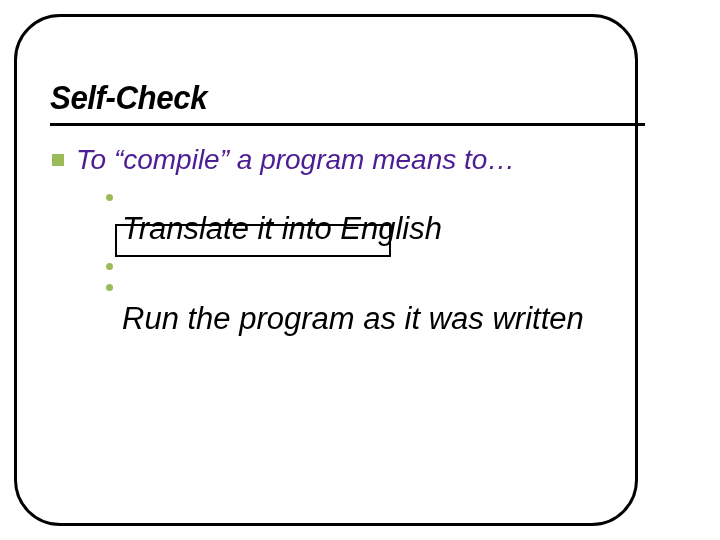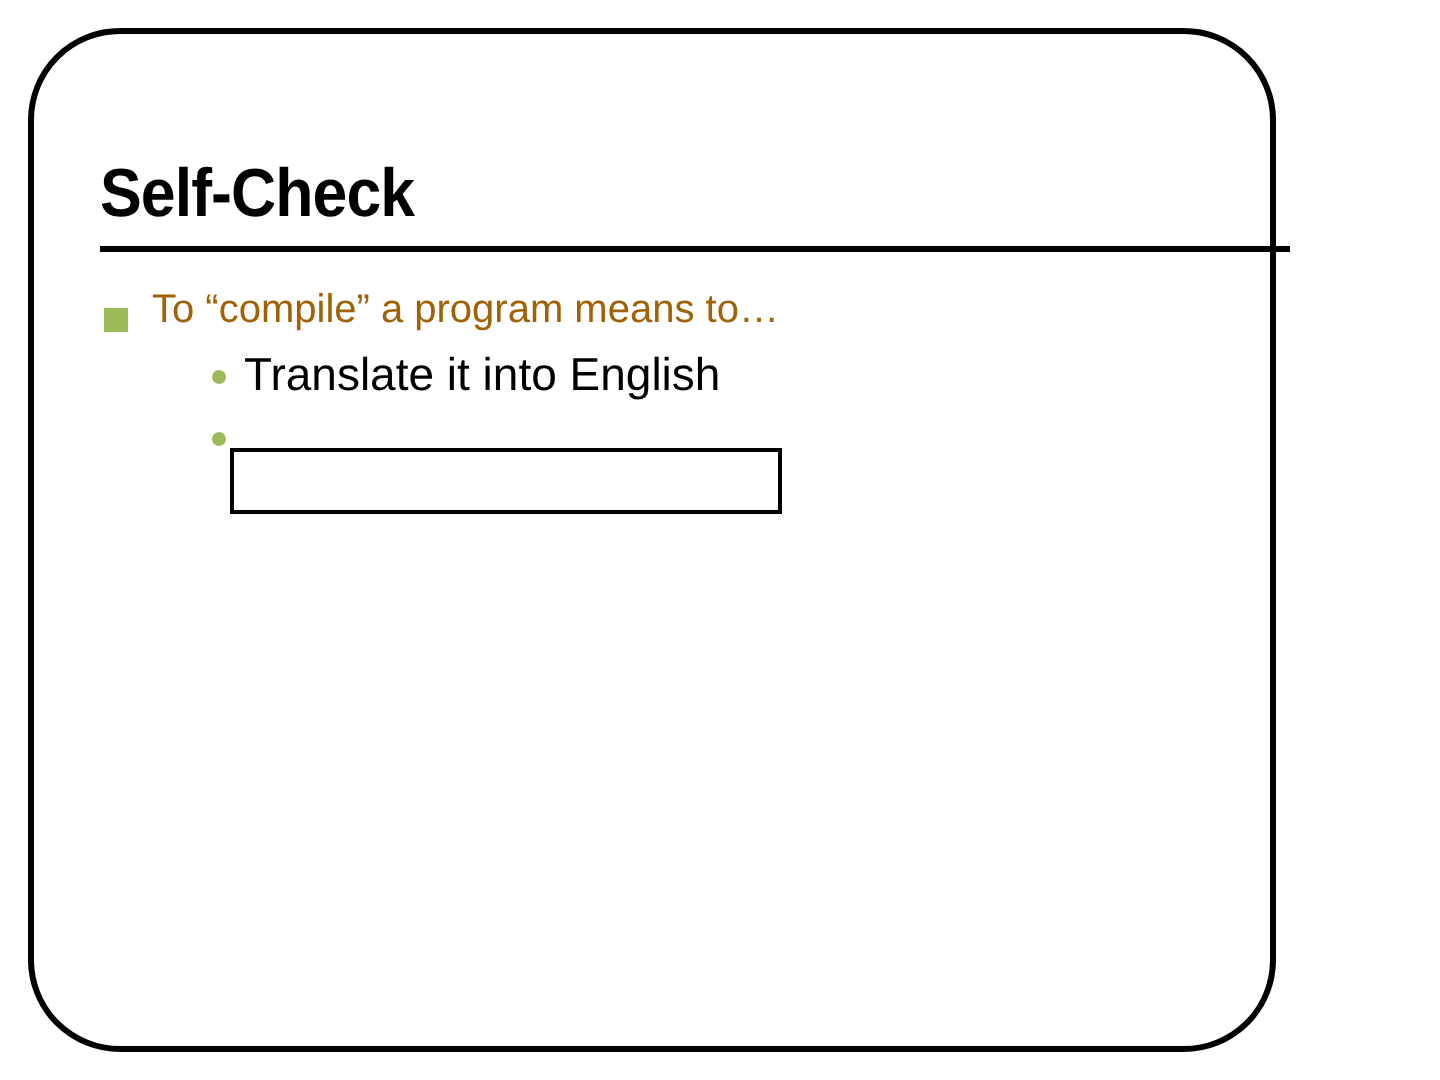--- a/index.html
+++ b/index.html
@@ -8,20 +8,21 @@
     width: 720px;
     height: 540px;
     background: #ffffff;
     font-family: Arial, Helvetica, sans-serif;
   }
   .slide {
     position: relative;
     width: 652px;
     height: 540px;
     box-sizing: border-box;
+    font-style: italic;
   }
   .frame {
     position: absolute;
     top: 14px;
     left: 14px;
     right: 14px;
     bottom: 14px;
     border: 3px solid #000;
     border-radius: 46px;
     box-sizing: border-box;
@@ -55,45 +56,46 @@
   }
   .bullet-square {
     width: 12px;
     height: 12px;
     background: #9bbb59;
     margin-top: 10px;
     margin-right: 12px;
     flex: 0 0 auto;
   }
   .lvl1-text {
-    font-size: 20px;
-    color: #a16207;
+    font-size: 28px;
+    color: #4c1d95;
     line-height: 1.15;
   }
   .sublist {
     margin: 2px 0 0 56px;
   }
   .lvl2 {
     display: flex;
     align-items: flex-start;
     margin: 0 0 2px 0;
   }
   .bullet-dot {
     width: 7px;
     height: 7px;
     background: #9bbb59;
     border-radius: 50%;
     margin-top: 12px;
     margin-right: 9px;
     flex: 0 0 auto;
   }
   .lvl2-text {
-    font-size: 23px;
+    font-size: 31px;
     color: #000;
     line-height: 1.25;
+    margin-top: 28px;
   }
   .highlight-box {
     position: absolute;
     border: 2px solid #000;
     background: transparent;
     pointer-events: none;
   }
 </style>
 </head>
 <body>
@@ -111,17 +113,21 @@
     </div>
 
     <div class="sublist">
       <div class="lvl2">
         <span class="bullet-dot"></span>
         <span class="lvl2-text">Translate it into English</span>
       </div>
       <div class="lvl2">
         <span class="bullet-dot"></span>
       </div>
+      <div class="lvl2">
+        <span class="bullet-dot"></span>
+        <span class="lvl2-text">Run the program as it was written</span>
+      </div>
     </div>
   </div>
 
   <div class="highlight-box" style="top:224px; left:115px; width:272px; height:29px;"></div>
 </div>
 
 </body></html>

